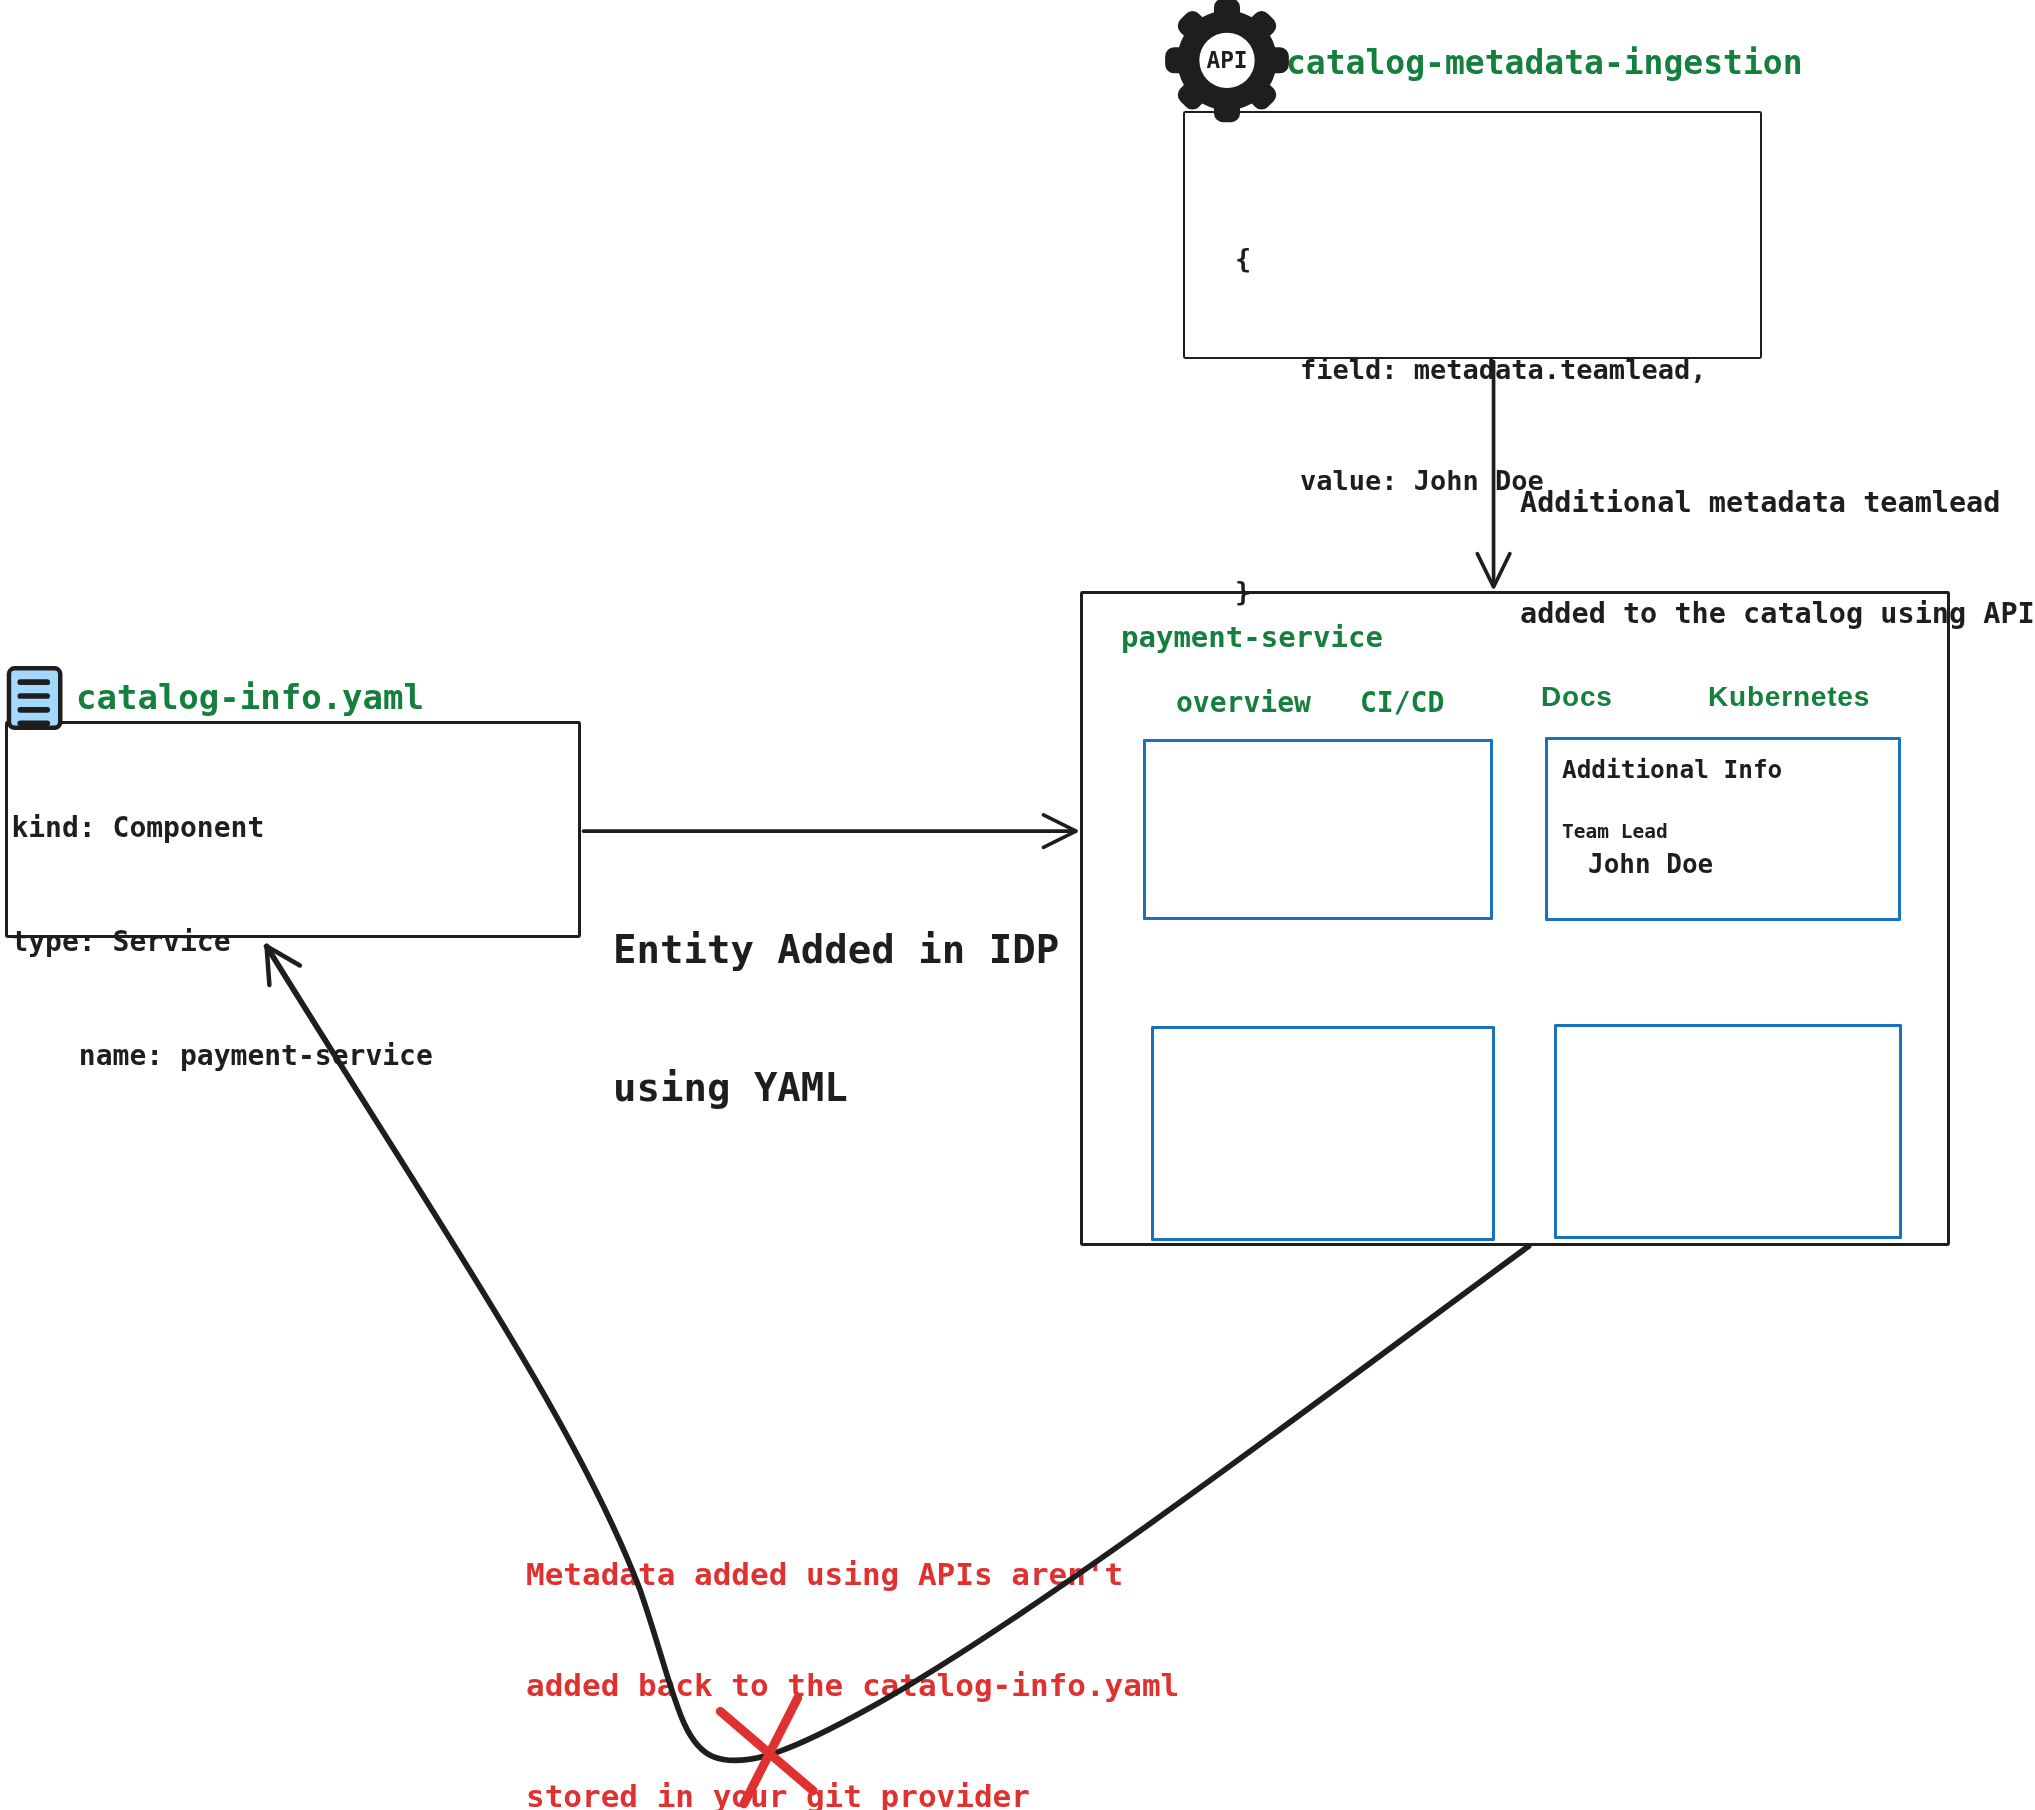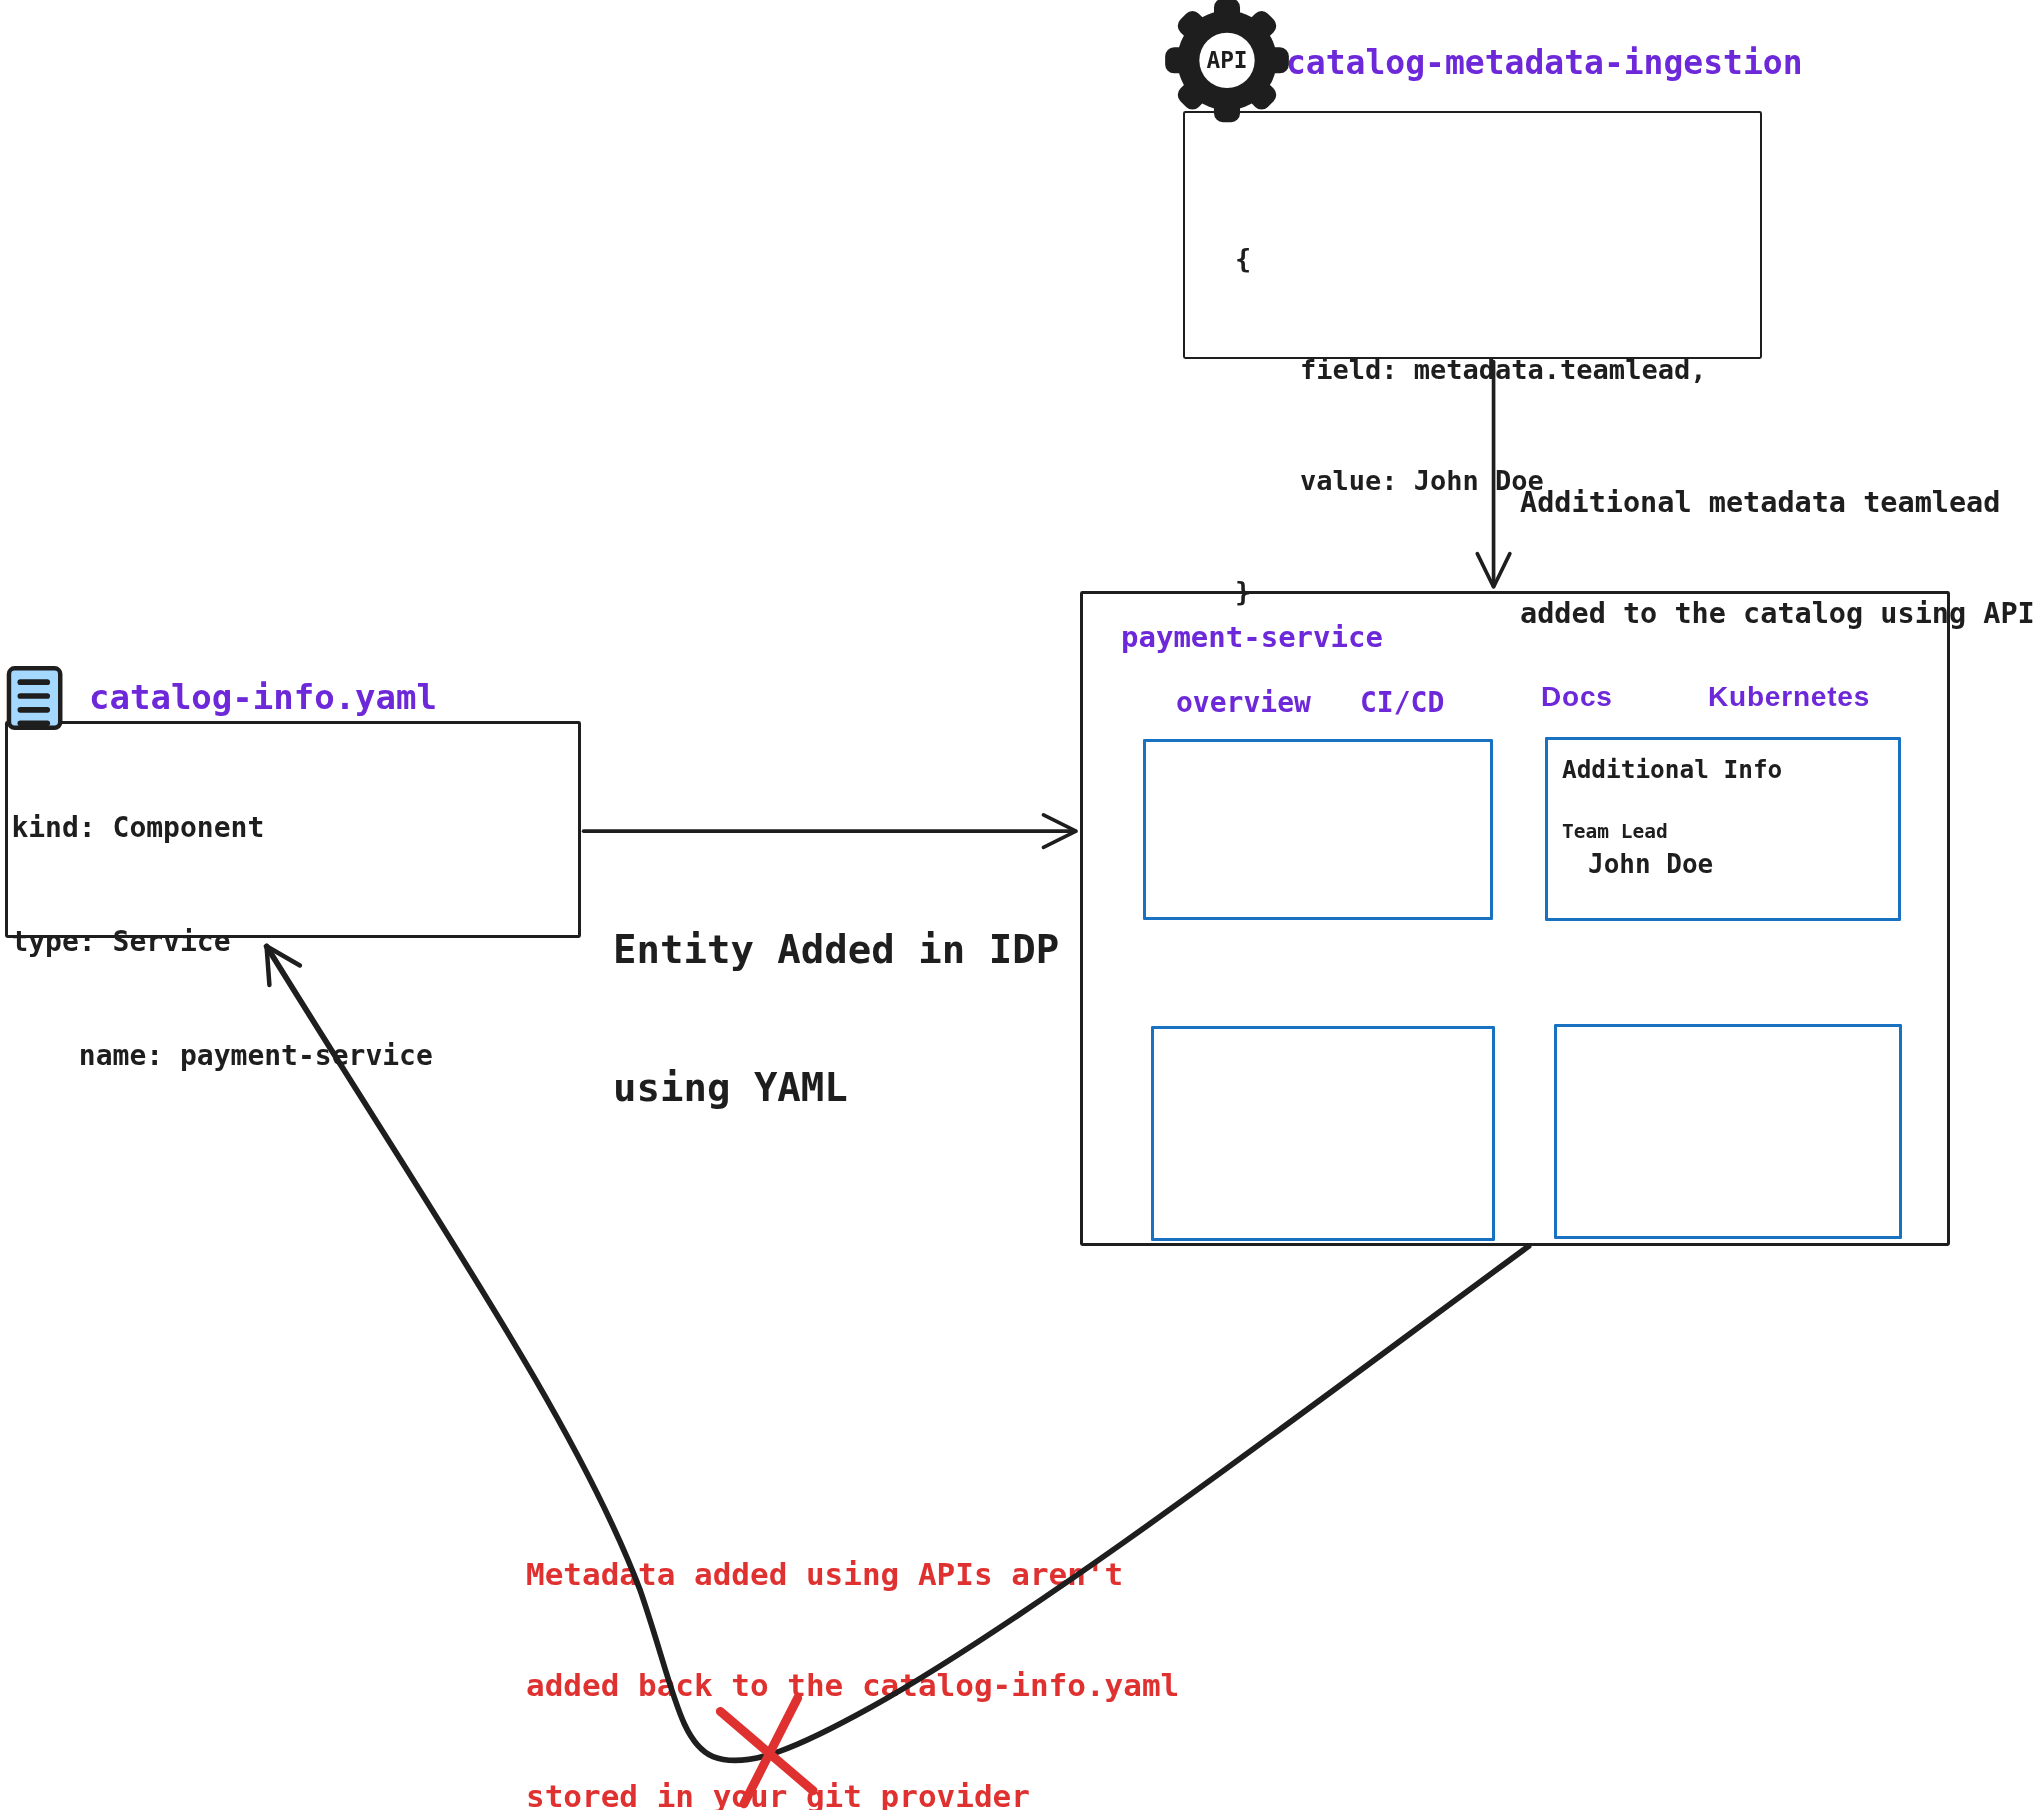--- a/index.html
+++ b/index.html
@@ -2,21 +2,21 @@
 <html style="font-size:6.5px"><head>
 <meta charset="utf-8">
 <style>
   html,body{margin:0;padding:0;background:#fff;}
   #canvas{position:relative;width:2056px;height:1810px;background:#ffffff;overflow:hidden;
           font-family:"DejaVu Sans Mono",monospace;color:#1e1e1e;}
   .abs{position:absolute;}
   .box{position:absolute;box-sizing:border-box;background:#fff;border:3.7px solid #1e1e1e;border-radius:2.4px;}
   .bluebox{position:absolute;box-sizing:border-box;background:#fff;border:3.3px solid #1971c2;border-radius:1.2px;}
   .mono{font-family:"DejaVu Sans Mono",monospace;font-weight:700;white-space:pre;}
-  .blue{color:#6d28d9;}
+  .blue{color:#15803d;}
   .red{color:#e03131;}
   .sans{font-family:"Liberation Sans",sans-serif;font-weight:700;}
   svg{position:absolute;left:0;top:0;pointer-events:none;}
   .codeblock div{white-space:pre;}
 </style>
 </head>
 <body>
 
 <div id="canvas">
 
@@ -49,21 +49,21 @@
 
   <div class="abs mono blue" style="left:1128px;top:688px;font-size:28px;line-height:30px;margin-left:48px;">overview</div>
   <div class="abs mono blue" style="left:1360px;top:688px;font-size:28px;line-height:30px;">CI/CD</div>
   <div class="abs sans blue" style="left:1541px;top:681px;font-size:28px;line-height:31px;letter-spacing:0.8px;">Docs</div>
   <div class="abs sans blue" style="left:1708px;top:681px;font-size:28px;line-height:31px;letter-spacing:0.8px;">Kubernetes</div>
 
   <div class="abs mono" style="left:1562px;top:756px;font-size:24.4px;line-height:28px;">Additional Info</div>
   <div class="abs mono" style="left:1562px;top:821px;font-size:19.5px;line-height:22px;">Team Lead</div>
   <div class="abs mono" style="left:1564px;top:850px;font-size:26px;line-height:29px;margin-left:24px;">John Doe</div>
 
-  <div class="abs mono blue" style="left:89px;top:678px;font-size:34px;line-height:38px;">catalog-info.yaml</div>
+  <div class="abs mono blue" style="left:76px;top:678px;font-size:34px;line-height:38px;">catalog-info.yaml</div>
 
   <div class="abs mono codeblock" style="left:11.4px;top:733px;font-size:28px;line-height:38px;">
     <div>kind: Component</div>
     <div>type: Service</div>
     <div>    name: payment-service</div>
   </div>
 
   <div class="abs mono codeblock" style="left:613px;top:835px;font-size:39px;line-height:46px;">
     <div>Entity Added in IDP</div>
     <div>using YAML</div>

